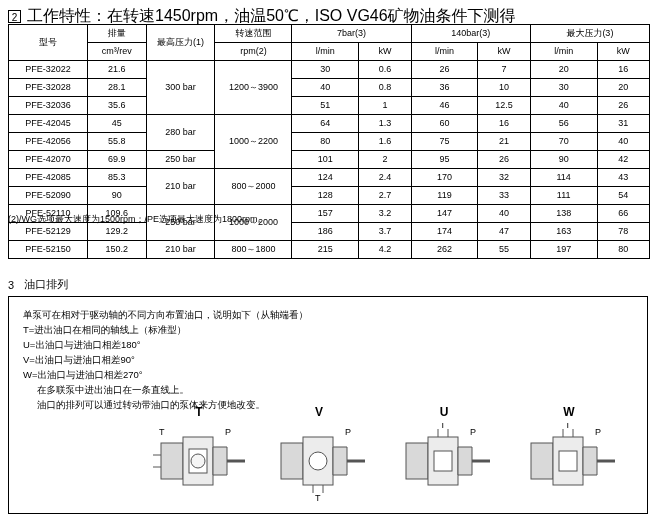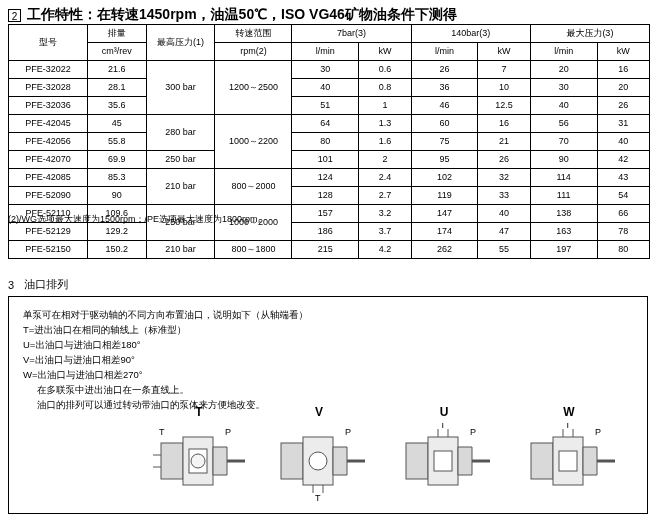--- a/index.html
+++ b/index.html
@@ -34,22 +34,22 @@
     width: 13px;
     height: 13px;
     border: 1px solid #000;
     font-size: 10px;
     line-height: 13px;
     text-align: center;
     margin-right: 6px;
     box-sizing: border-box;
   }
   .sec-title {
-    font-size: 14px;
-    font-weight: bold;
+    font-size: 16px;
+    font-weight: normal;
     white-space: nowrap;
   }
 
   
   table.spec {
     position: absolute;
     left: 8px;
     top: 24px;
     border-collapse: collapse;
     width: 642px;
@@ -180,21 +180,21 @@
         <td class="col-kw">kW</td>
         <td class="col-lmin">l/min</td>
         <td class="col-kw">kW</td>
       </tr>
     </thead>
     <tbody>
       <tr>
         <td class="left-model">PFE-32022</td>
         <td>21.6</td>
         <td rowspan="3">300 bar</td>
-        <td rowspan="3">1200～2500</td>
+        <td rowspan="3">1200～3900</td>
         <td>30</td>
         <td>0.6</td>
         <td>26</td>
         <td>7</td>
         <td>20</td>
         <td>16</td>
       </tr>
       <tr>
         <td class="left-model">PFE-32028</td>
         <td>28.1</td>
@@ -248,21 +248,21 @@
         <td>90</td>
         <td>42</td>
       </tr>
       <tr>
         <td class="left-model">PFE-42085</td>
         <td>85.3</td>
         <td rowspan="2">210 bar</td>
         <td rowspan="2">800～2000</td>
         <td>124</td>
         <td>2.4</td>
-        <td>102</td>
+        <td>170</td>
         <td>32</td>
         <td>114</td>
         <td>43</td>
       </tr>
       <tr>
         <td class="left-model">PFE-52090</td>
         <td>90</td>
         <td>128</td>
         <td>2.7</td>
         <td>119</td>

